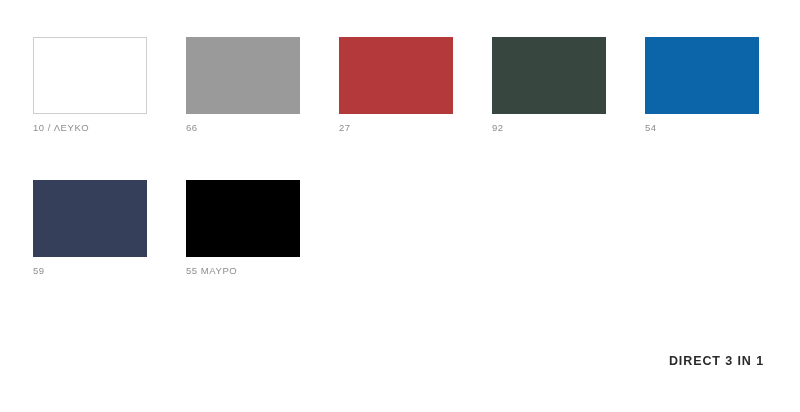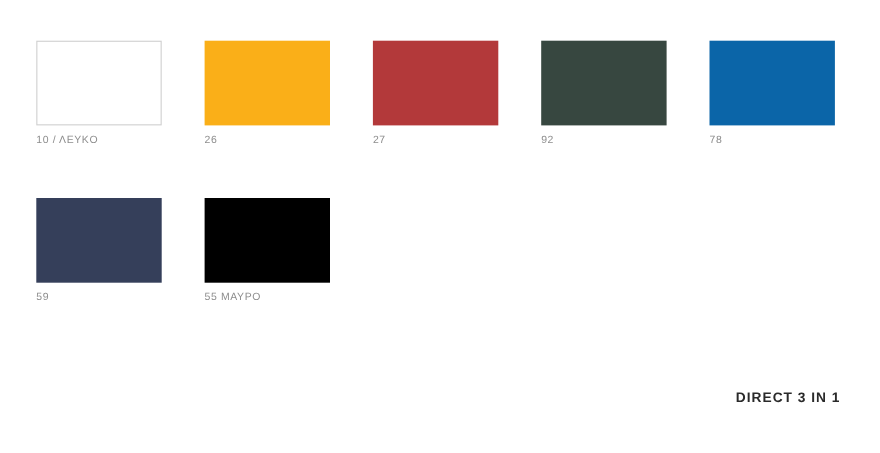--- a/index.html
+++ b/index.html
@@ -87,34 +87,34 @@
 <body>
 
 <div class="palette-sheet">
 
   <div class="swatch-grid">
       <div class="swatch-cell">
         <div class="swatch-chip bordered" style="background: rgb(255, 255, 255);"></div>
         <div class="swatch-label">10 / ΛEYKO</div>
       </div>
       <div class="swatch-cell">
-        <div class="swatch-chip" style="background: rgb(250, 175, 24);"></div>
-        <div class="swatch-label">26</div>
+        <div class="swatch-chip" style="background: rgb(154, 154, 154);"></div>
+        <div class="swatch-label">66</div>
       </div>
       <div class="swatch-cell">
         <div class="swatch-chip" style="background: rgb(179, 57, 58);"></div>
         <div class="swatch-label">27</div>
       </div>
       <div class="swatch-cell">
         <div class="swatch-chip" style="background: rgb(55, 71, 64);"></div>
         <div class="swatch-label">92</div>
       </div>
       <div class="swatch-cell">
         <div class="swatch-chip" style="background: rgb(11, 101, 168);"></div>
-        <div class="swatch-label">78</div>
+        <div class="swatch-label">54</div>
       </div>
       <div class="swatch-cell">
         <div class="swatch-chip" style="background: rgb(53, 63, 90);"></div>
         <div class="swatch-label">59</div>
       </div>
       <div class="swatch-cell">
         <div class="swatch-chip" style="background: rgb(0, 0, 0);"></div>
         <div class="swatch-label">55 ΜAYPO</div>
       </div>
       <div class="empty-cell"></div>

